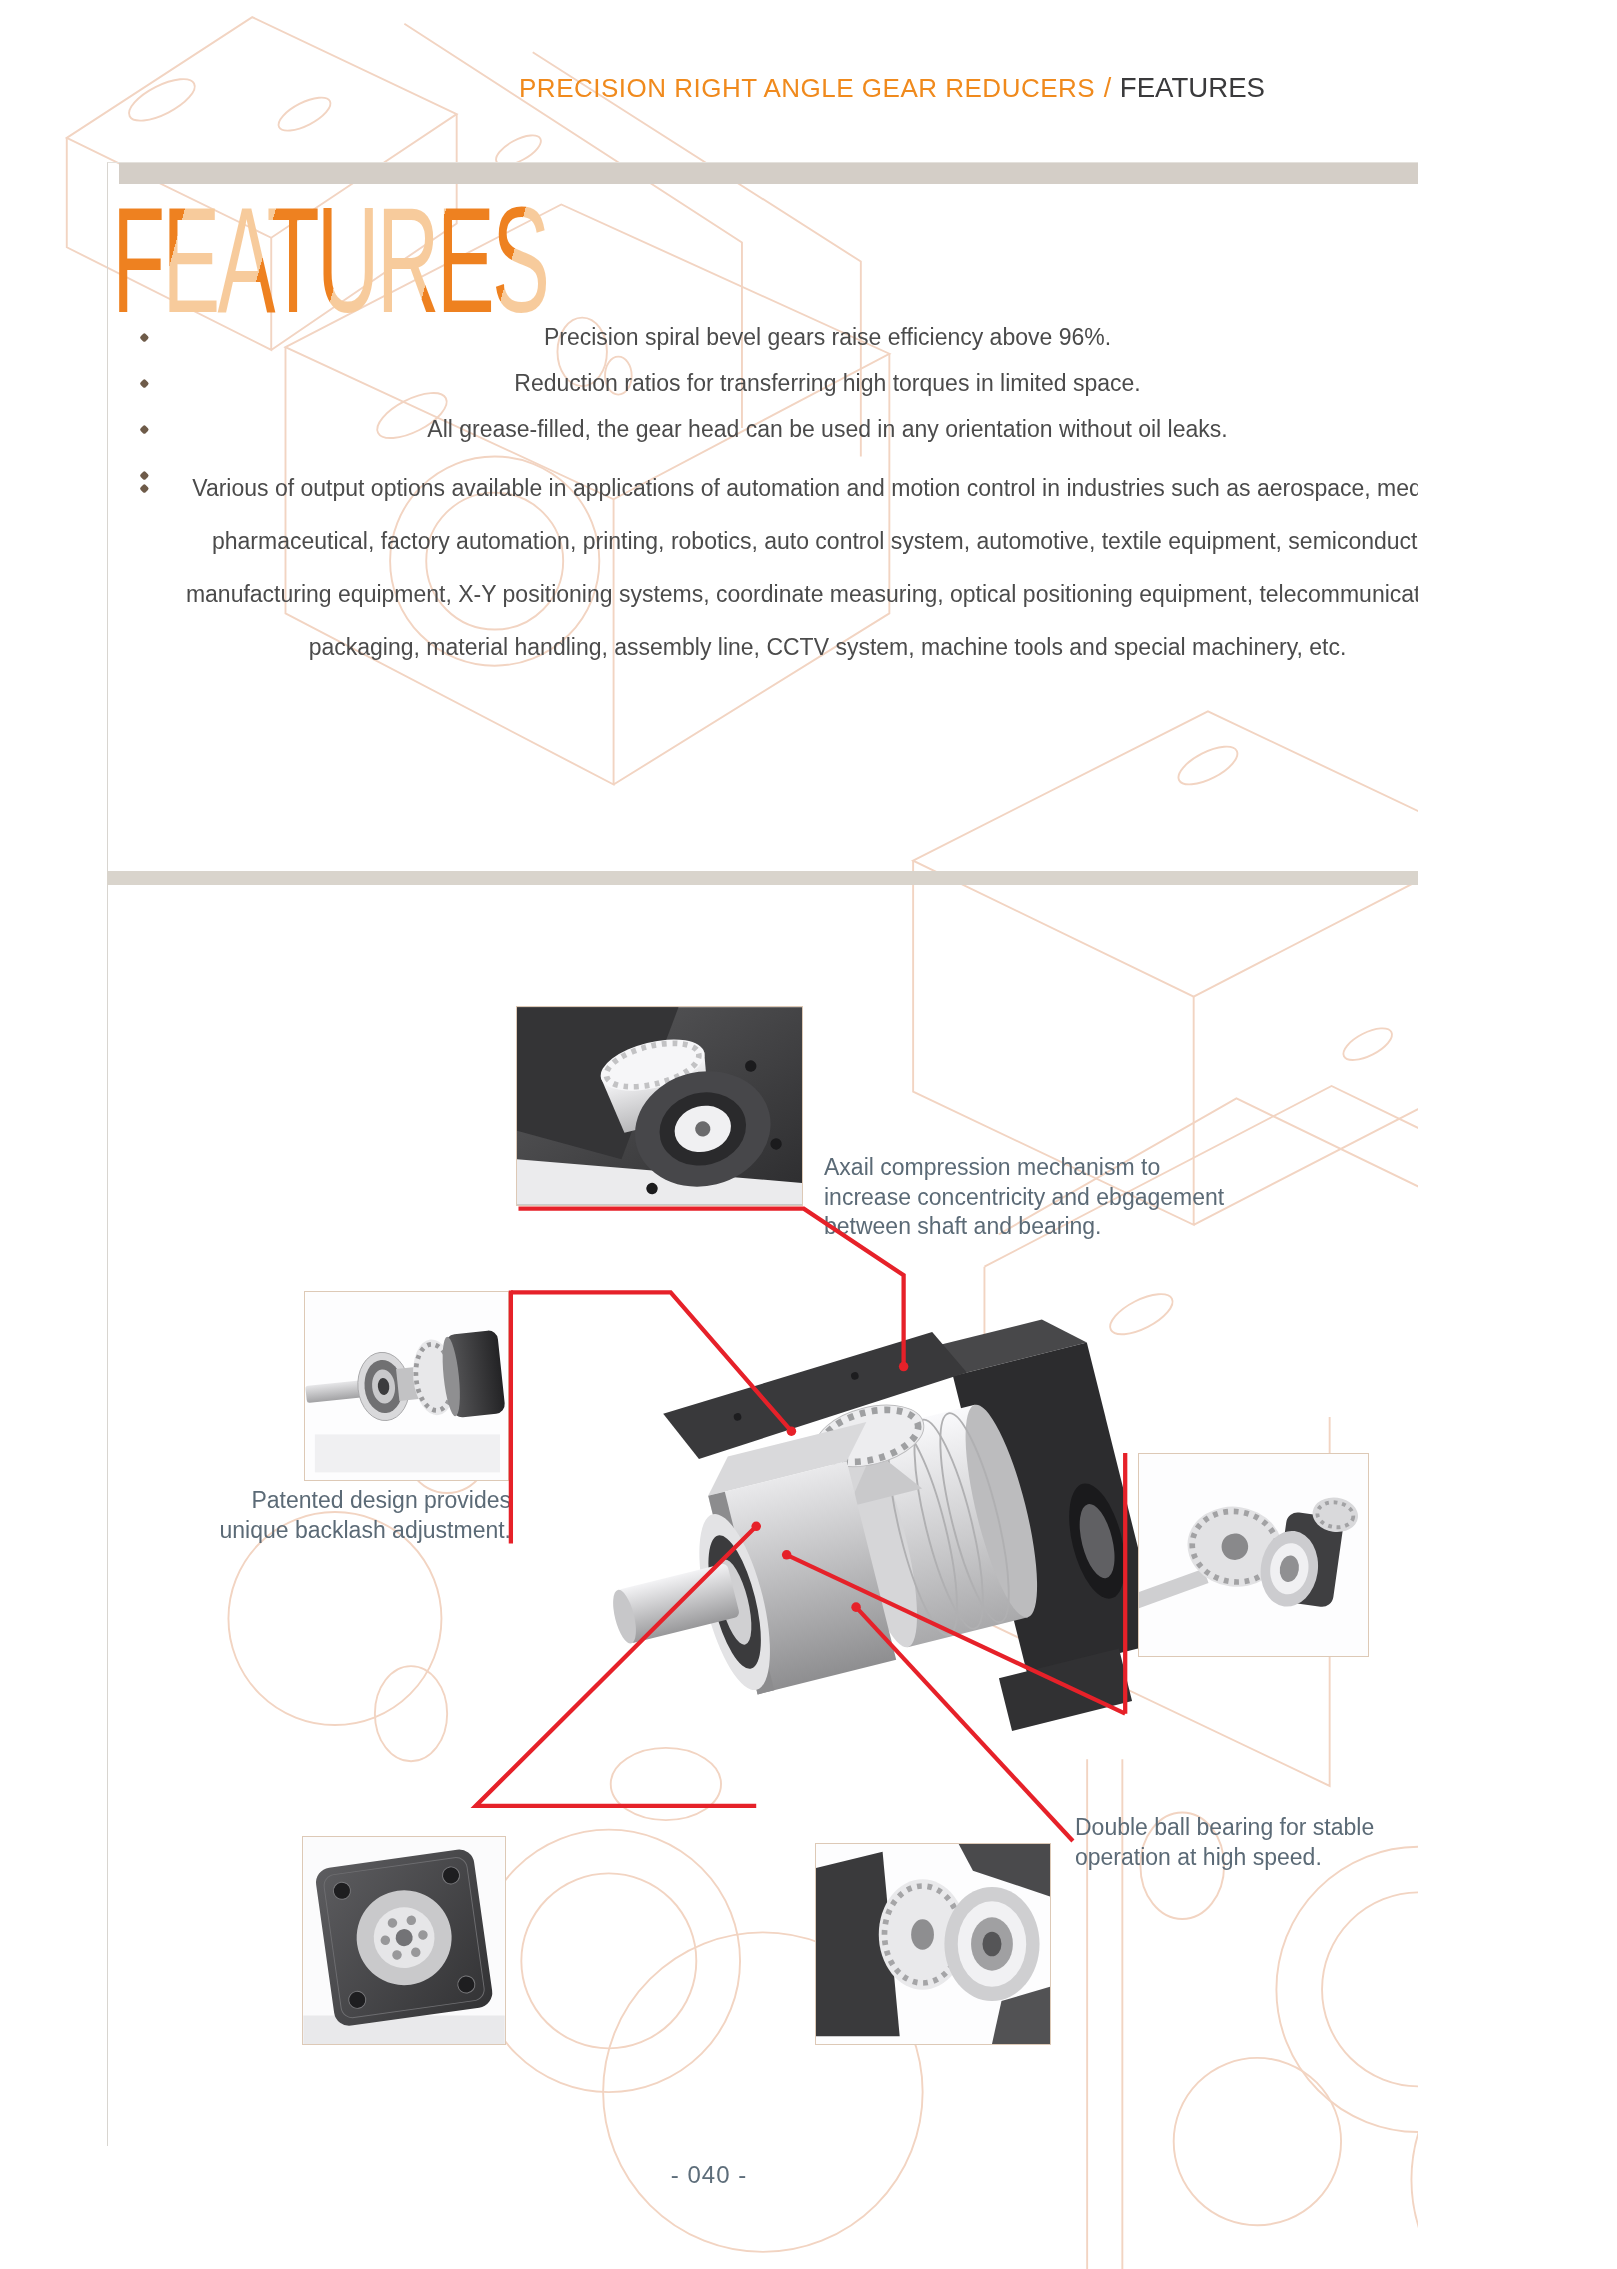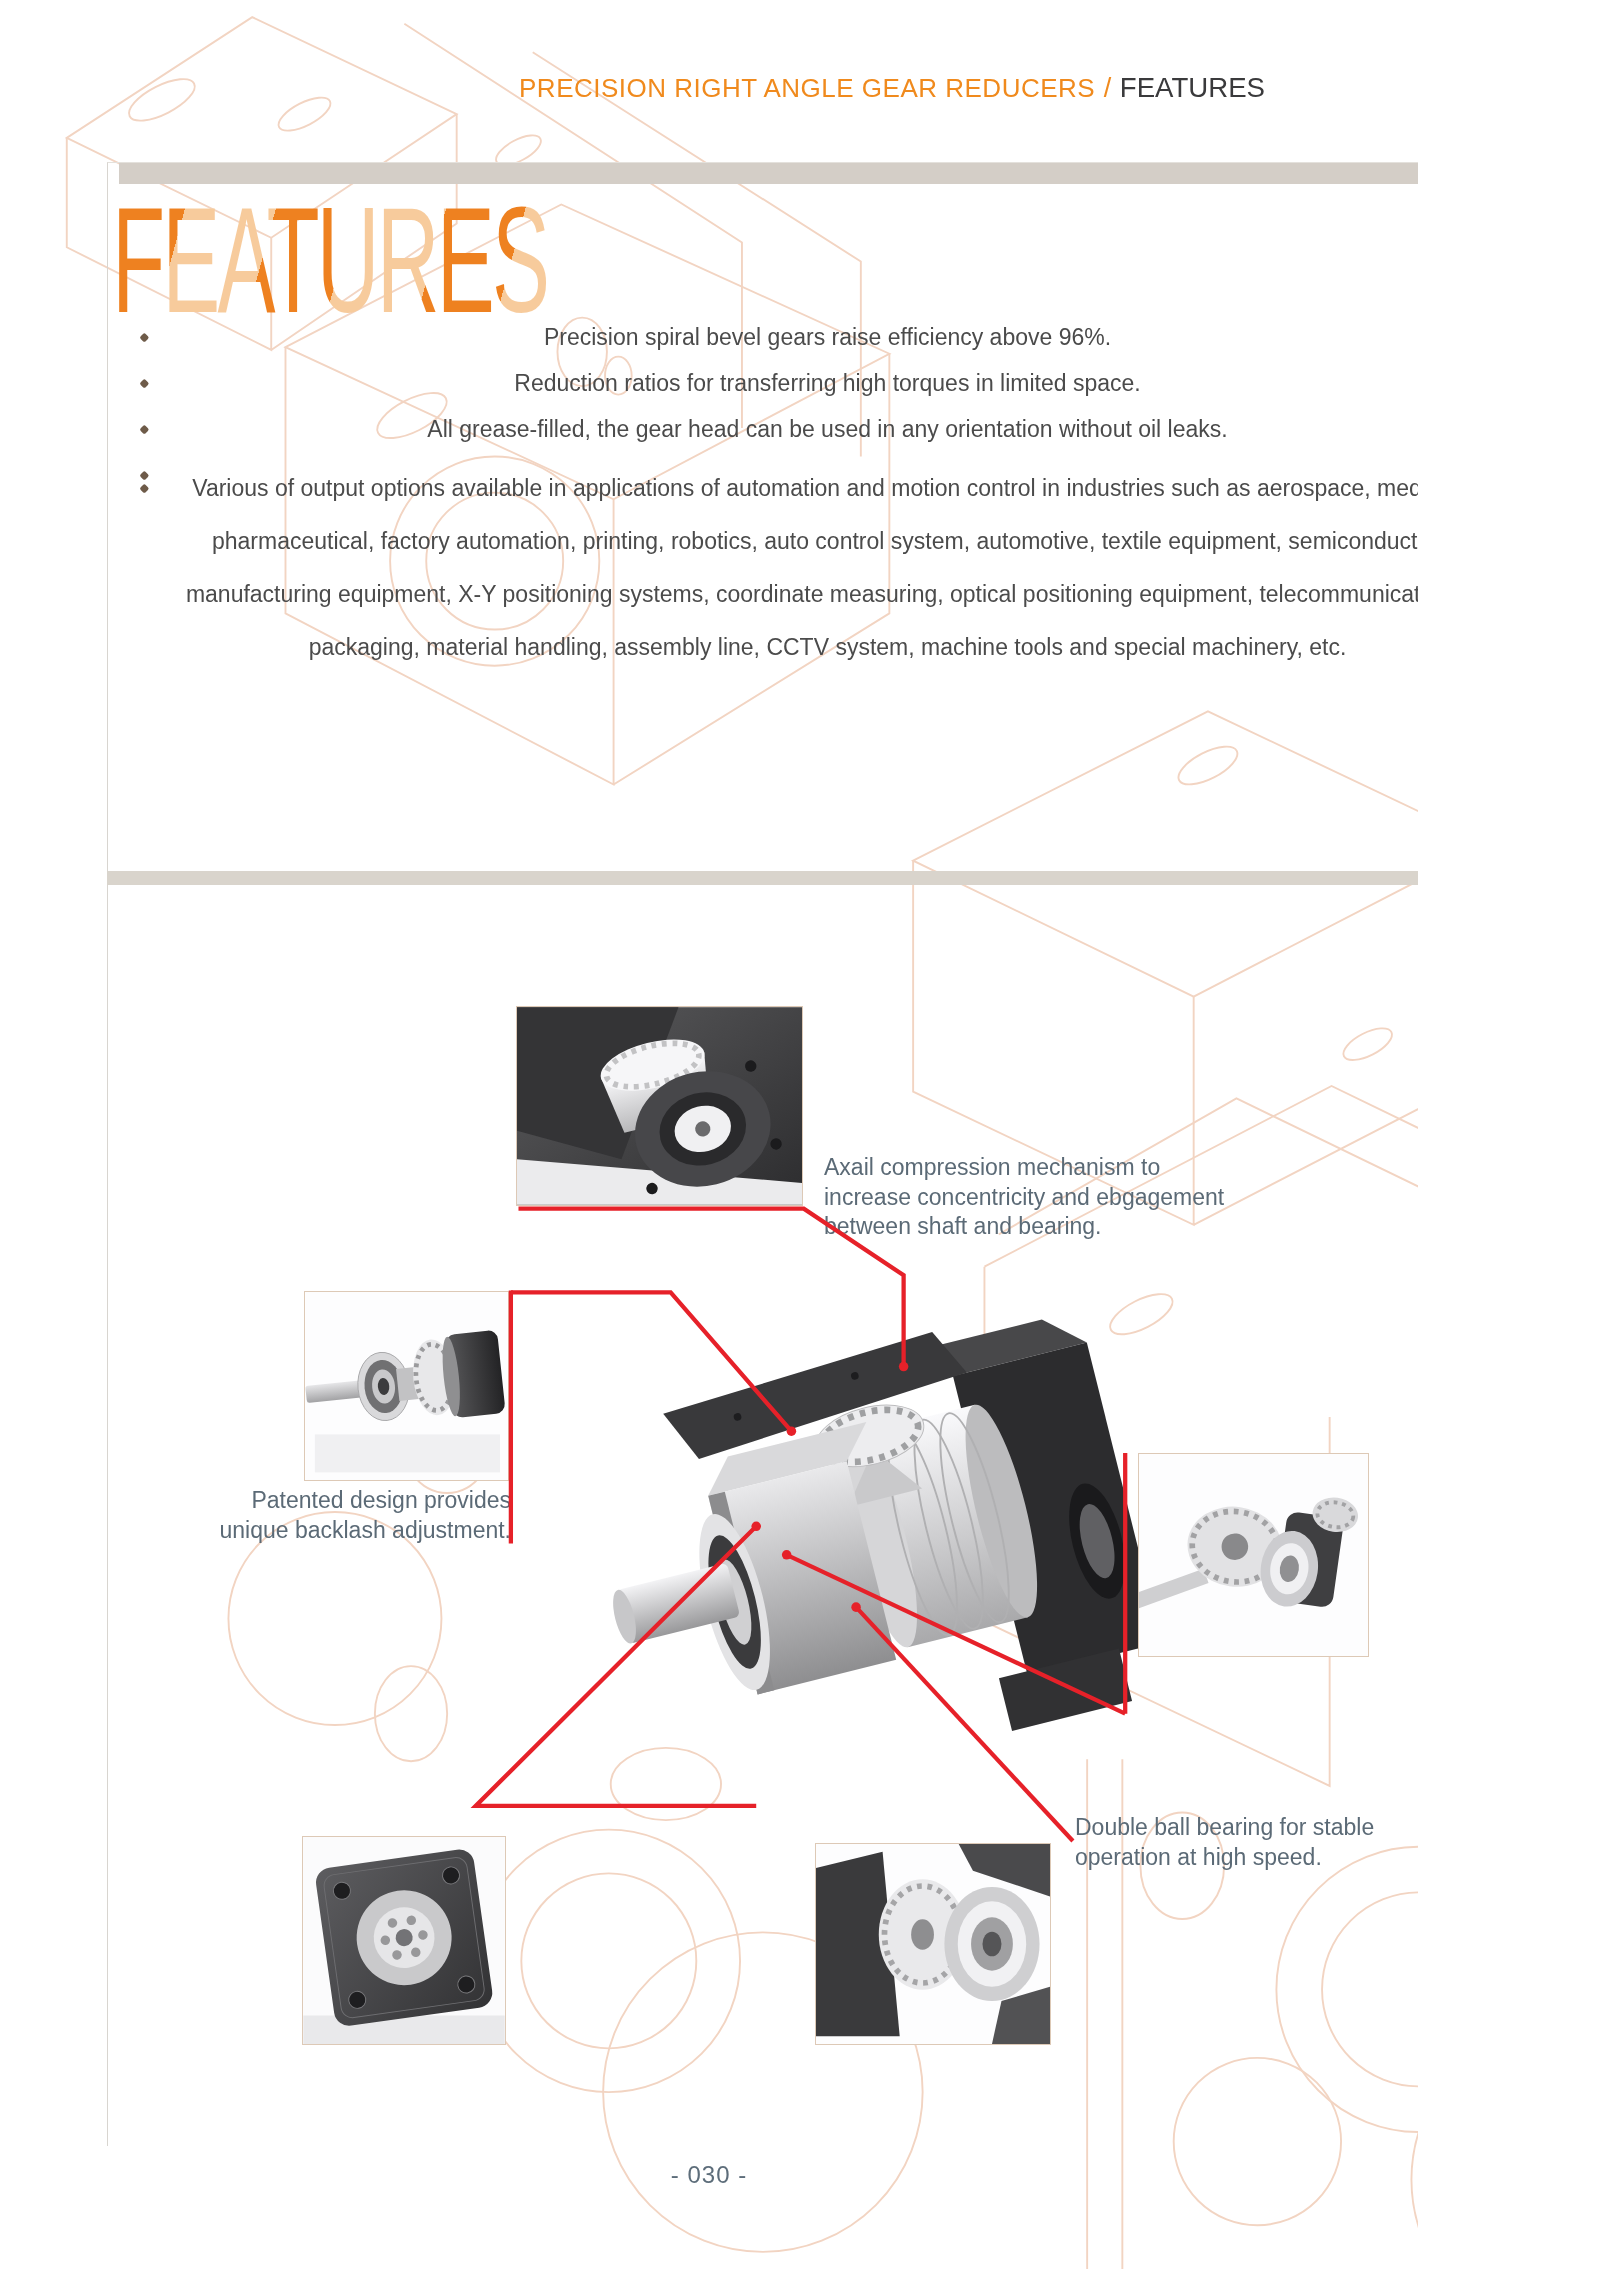--- a/index.html
+++ b/index.html
@@ -318,16 +318,16 @@
     <circle cx="832" cy="1505" r="5"></circle>
     <path d="M1183,1528 L1183,1802"></path>
     <path d="M827,1635 L1183,1802"></path>
     <circle cx="827" cy="1635" r="5"></circle>
     <path d="M795,1605 L500,1899 L795,1899"></path>
     <circle cx="795" cy="1605" r="5"></circle>
     <path d="M900,1690 L1128,1936"></path>
     <circle cx="900" cy="1690" r="5"></circle>
   </svg>
 
-  <div class="footer">- 030 -</div>
+  <div class="footer">- 040 -</div>
 
 </div>
 
 
 </body></html>

